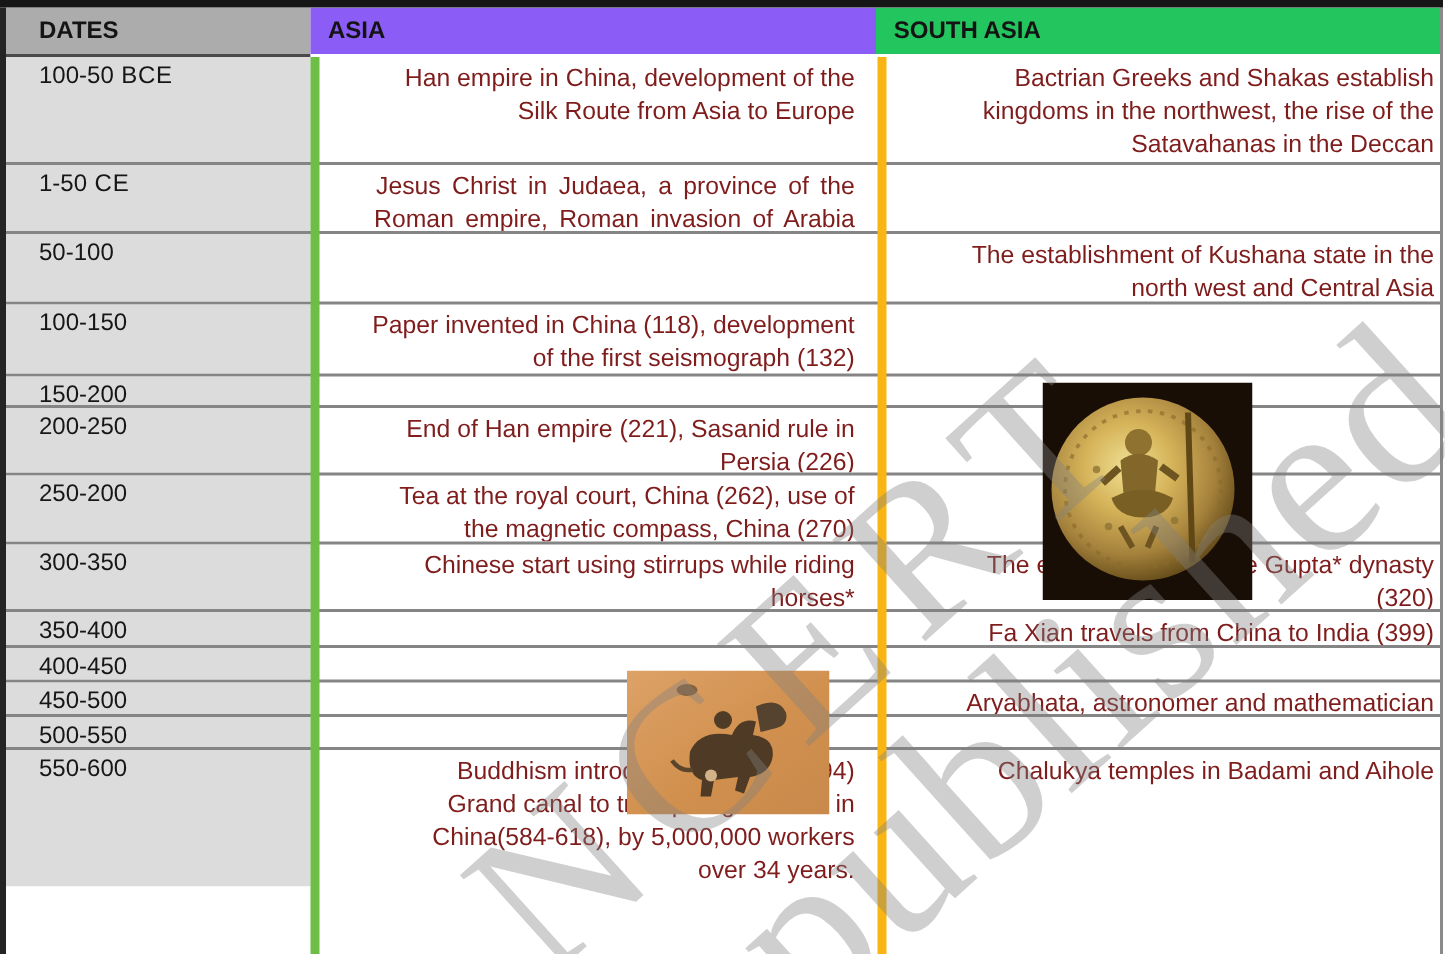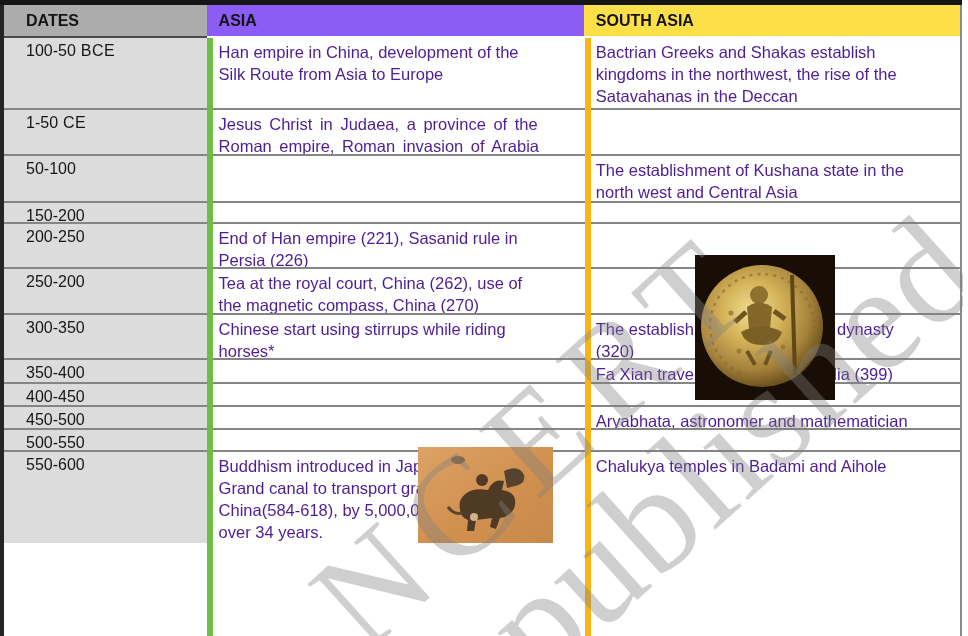--- a/index.html
+++ b/index.html
@@ -12,31 +12,31 @@
   .tbl{
     position:absolute; left:0; top:5px; width:962px; height:631px;
     border-left:4px solid #242424; border-right:2px solid #8a8a8a; background:#fff;
   }
   .row{ display:flex; width:100%; border-bottom:2px solid #858585; overflow:hidden; }
   .row.hdr{ height:33px; border-bottom:none; }
   .cell{ overflow:hidden; }
   
   .h-date{ width:203px; background:#ACACAC; border-bottom:2px solid #4a4a4a; }
   .h-asia{ width:378px; background:#8b5cf6; border-bottom:2px solid #ffffff; }
-  .h-sasia{ width:377px; background:#fde047; border-bottom:2px solid #ffffff; }
+  .h-sasia{ width:377px; background:#22c55e; border-bottom:2px solid #ffffff; }
   .h-date,.h-asia,.h-sasia{ font-size:16px; font-weight:bold; color:#141414; padding-top:7px; }
   .h-date{ padding-left:22px; }
   .h-asia{ padding-left:12px; }
   .h-sasia{ padding-left:12px; }
   
   .c-date{ width:203px; background:#DCDCDC; padding:3px 6px 0 22px;
            font-size:16px; color:#161616; line-height:19px; white-space:nowrap; }
   .c-asia{ width:378px; padding:3px 14px 0 12px; }
-  .c-sasia{ width:377px; padding:3px 24px 0 12px; }
-  .c-asia,.c-sasia{ font-size:16.5px; line-height:22px; color:#4c1d95; white-space:pre-line; }
+  .c-sasia{ width:377px; padding:3px 4px 0 12px; }
+  .c-asia,.c-sasia{ font-size:16.5px; line-height:22px; color:#7f1d1d; white-space:pre-line;text-align:right; }
   .jus{ word-spacing:3px; }
   .era{ font-size:16px; letter-spacing:.5px; margin-left:5px; }
   
   .r0{height:72px}.r1{height:45px}.r2{height:46px}.r3{height:47px}.r4{height:48px}
   .r5{height:21px}.r6{height:45px}.r7{height:46px}.r8{height:45px}.r9{height:24px}
   .r10{height:23px}.r11{height:23px}.r12{height:22px}.r13{height:91px; border-bottom:none;}
   
   .stripe{ position:absolute; top:33px; bottom:0; width:6px; z-index:2; }
   .stripe.green{ left:203px; background:#6CBE46; }
   .stripe.yellow{ left:581px; background:#F9B513; }
@@ -80,20 +80,26 @@
       <div class="cell c-date"><span>1-50</span><span class="era">CE</span></div>
       <div class="cell c-asia jus">Jesus Christ in Judaea, a province of the
 Roman empire, Roman invasion of Arabia (24)</div>
       <div class="cell c-sasia"></div>
     </div>
     <div class="row r3">
       <div class="cell c-date"><span>50-100</span><span class="era"></span></div>
       <div class="cell c-asia"></div>
       <div class="cell c-sasia">The establishment of Kushana state in the
 north west and Central Asia</div>
+    </div>
+    <div class="row r4">
+      <div class="cell c-date"><span>100-150</span><span class="era"></span></div>
+      <div class="cell c-asia">Paper invented in China (118), development
+of the first seismograph (132)</div>
+      <div class="cell c-sasia"></div>
     </div>
     <div class="row r5">
       <div class="cell c-date"><span>150-200</span><span class="era"></span></div>
       <div class="cell c-asia"></div>
       <div class="cell c-sasia"></div>
     </div>
     <div class="row r6">
       <div class="cell c-date"><span>200-250</span><span class="era"></span></div>
       <div class="cell c-asia">End of Han empire (221), Sasanid rule in
 Persia (226)</div>

